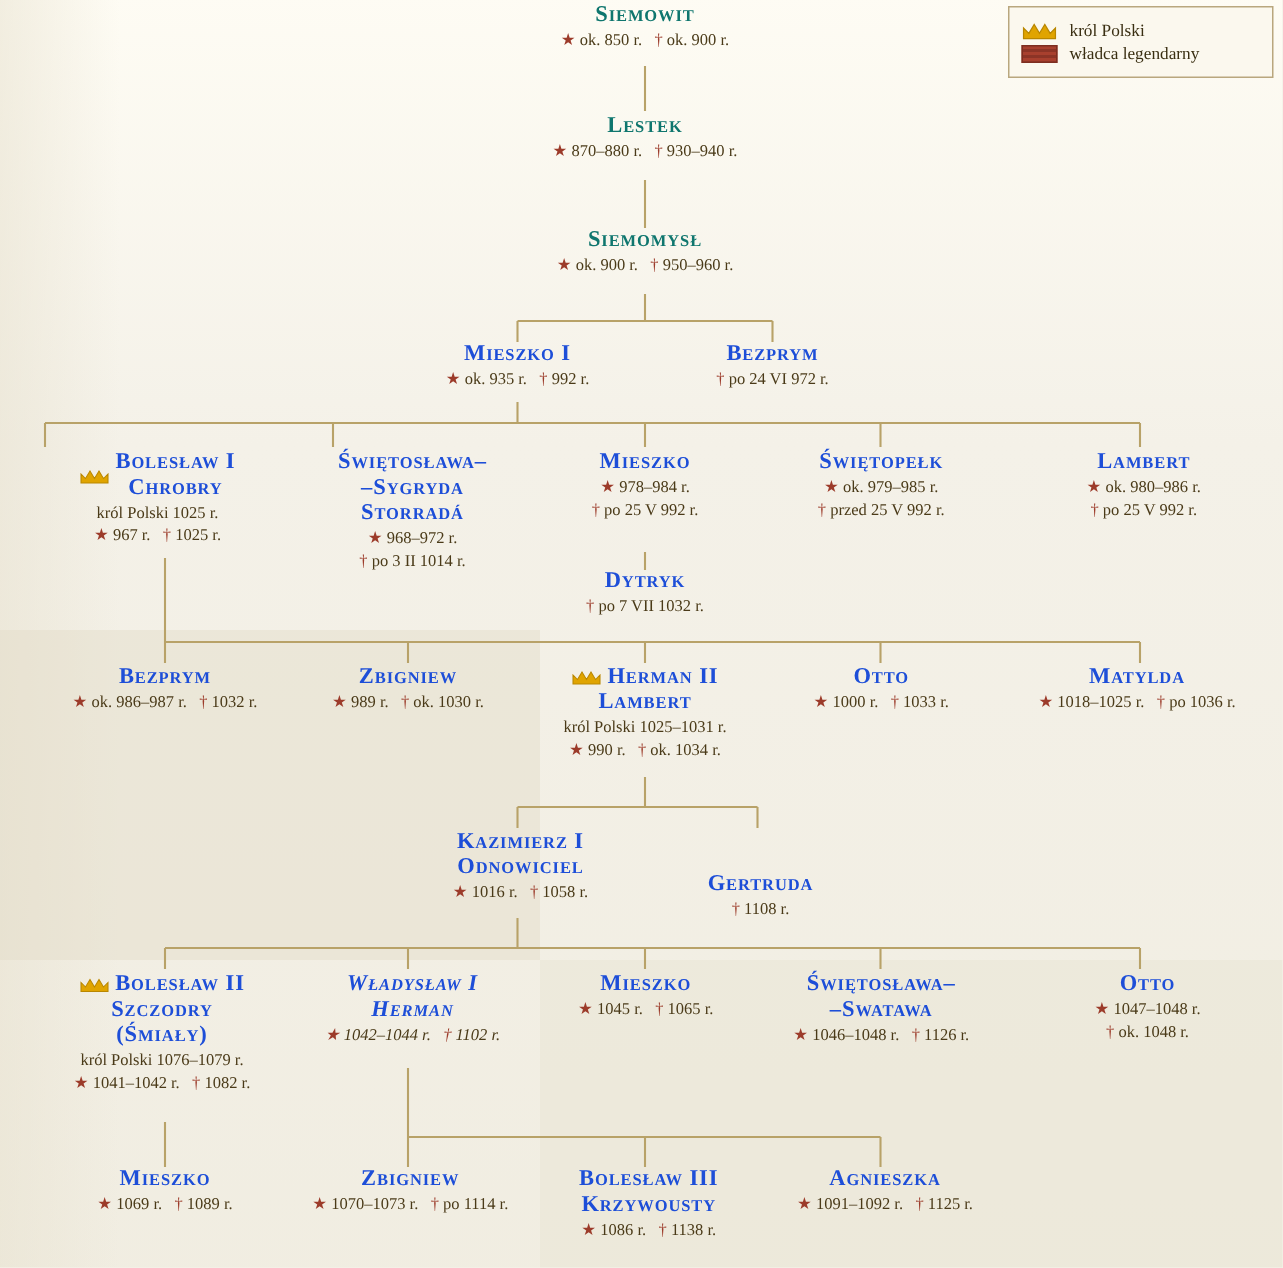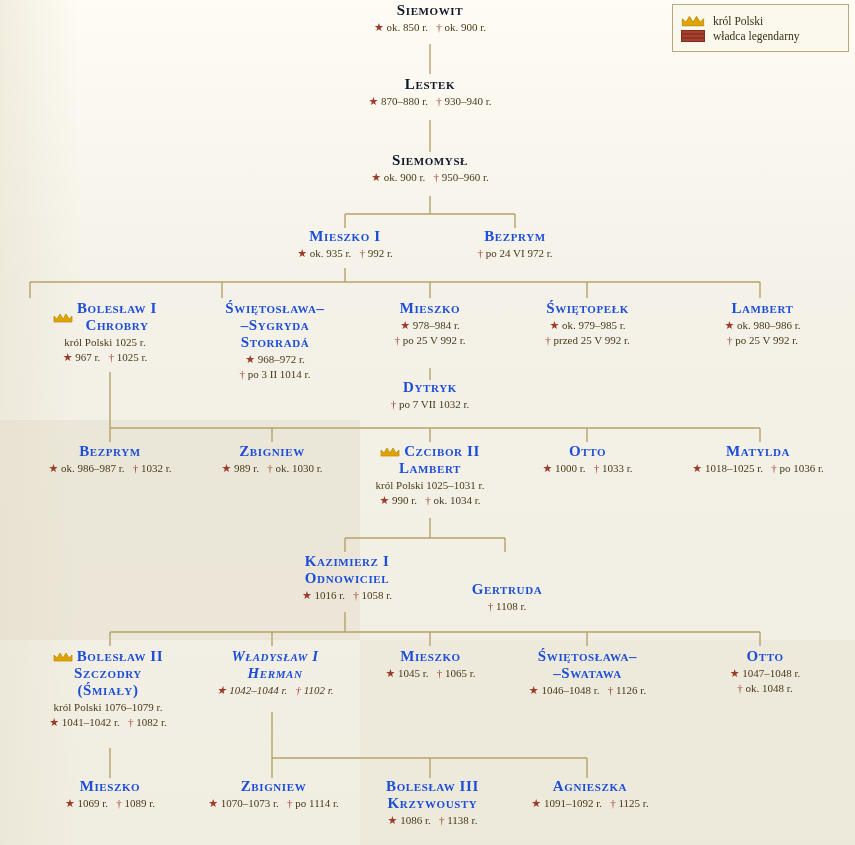--- a/index.html
+++ b/index.html
@@ -23,21 +23,21 @@
   .node{position:absolute;text-align:center;}
   .nm{
     font-variant:small-caps;
     font-weight:700;
     letter-spacing:0.6px;
     color:#1d4ed8;
     font-size:15px;
     line-height:17px;
     white-space:nowrap;
   }
-  .nm.big{color:#0f172a;}
+  .nm.big{color:#0f766e;}
   .nm.two{white-space:normal;}
   .sub{
     font-size:11px;
     color:#4a3a18;
     line-height:14px;
     white-space:nowrap;
     margin-top:1px;
   }
   .sub .st{color:#9c3b2a;}
   .title-row{display:flex;align-items:center;justify-content:center;gap:4px;}
@@ -164,21 +164,21 @@
 <div class="node" style="left:192px;top:443px;width:160px;">
   <div class="nm">Zbigniew</div>
   <div class="sub"><span class="st">★</span> 989 r. &nbsp; <span class="st">†</span> ok. 1030 r.</div>
 </div>
 
 <div class="node" style="left:340px;top:443px;width:180px;">
   <div class="title-row">
     <svg class="crown" viewBox="0 0 20 11">
           <path d="M1 10 L1 4 L4 7 L7 2 L10 7 L13 2 L16 7 L19 4 L19 10 Z" fill="#e0a400" stroke="#b98700" stroke-width="0.7"></path>
         </svg>
-    <div class="nm">Czcibor II</div>
+    <div class="nm">Herman II</div>
   </div>
   <div class="nm">Lambert</div>
   <div class="sub">król Polski 1025–1031 r.</div>
   <div class="sub"><span class="st">★</span> 990 r. &nbsp; <span class="st">†</span> ok. 1034 r.</div>
 </div>
 
 <div class="node" style="left:515px;top:443px;width:145px;">
   <div class="nm">Otto</div>
   <div class="sub"><span class="st">★</span> 1000 r. &nbsp; <span class="st">†</span> 1033 r.</div>
 </div>

